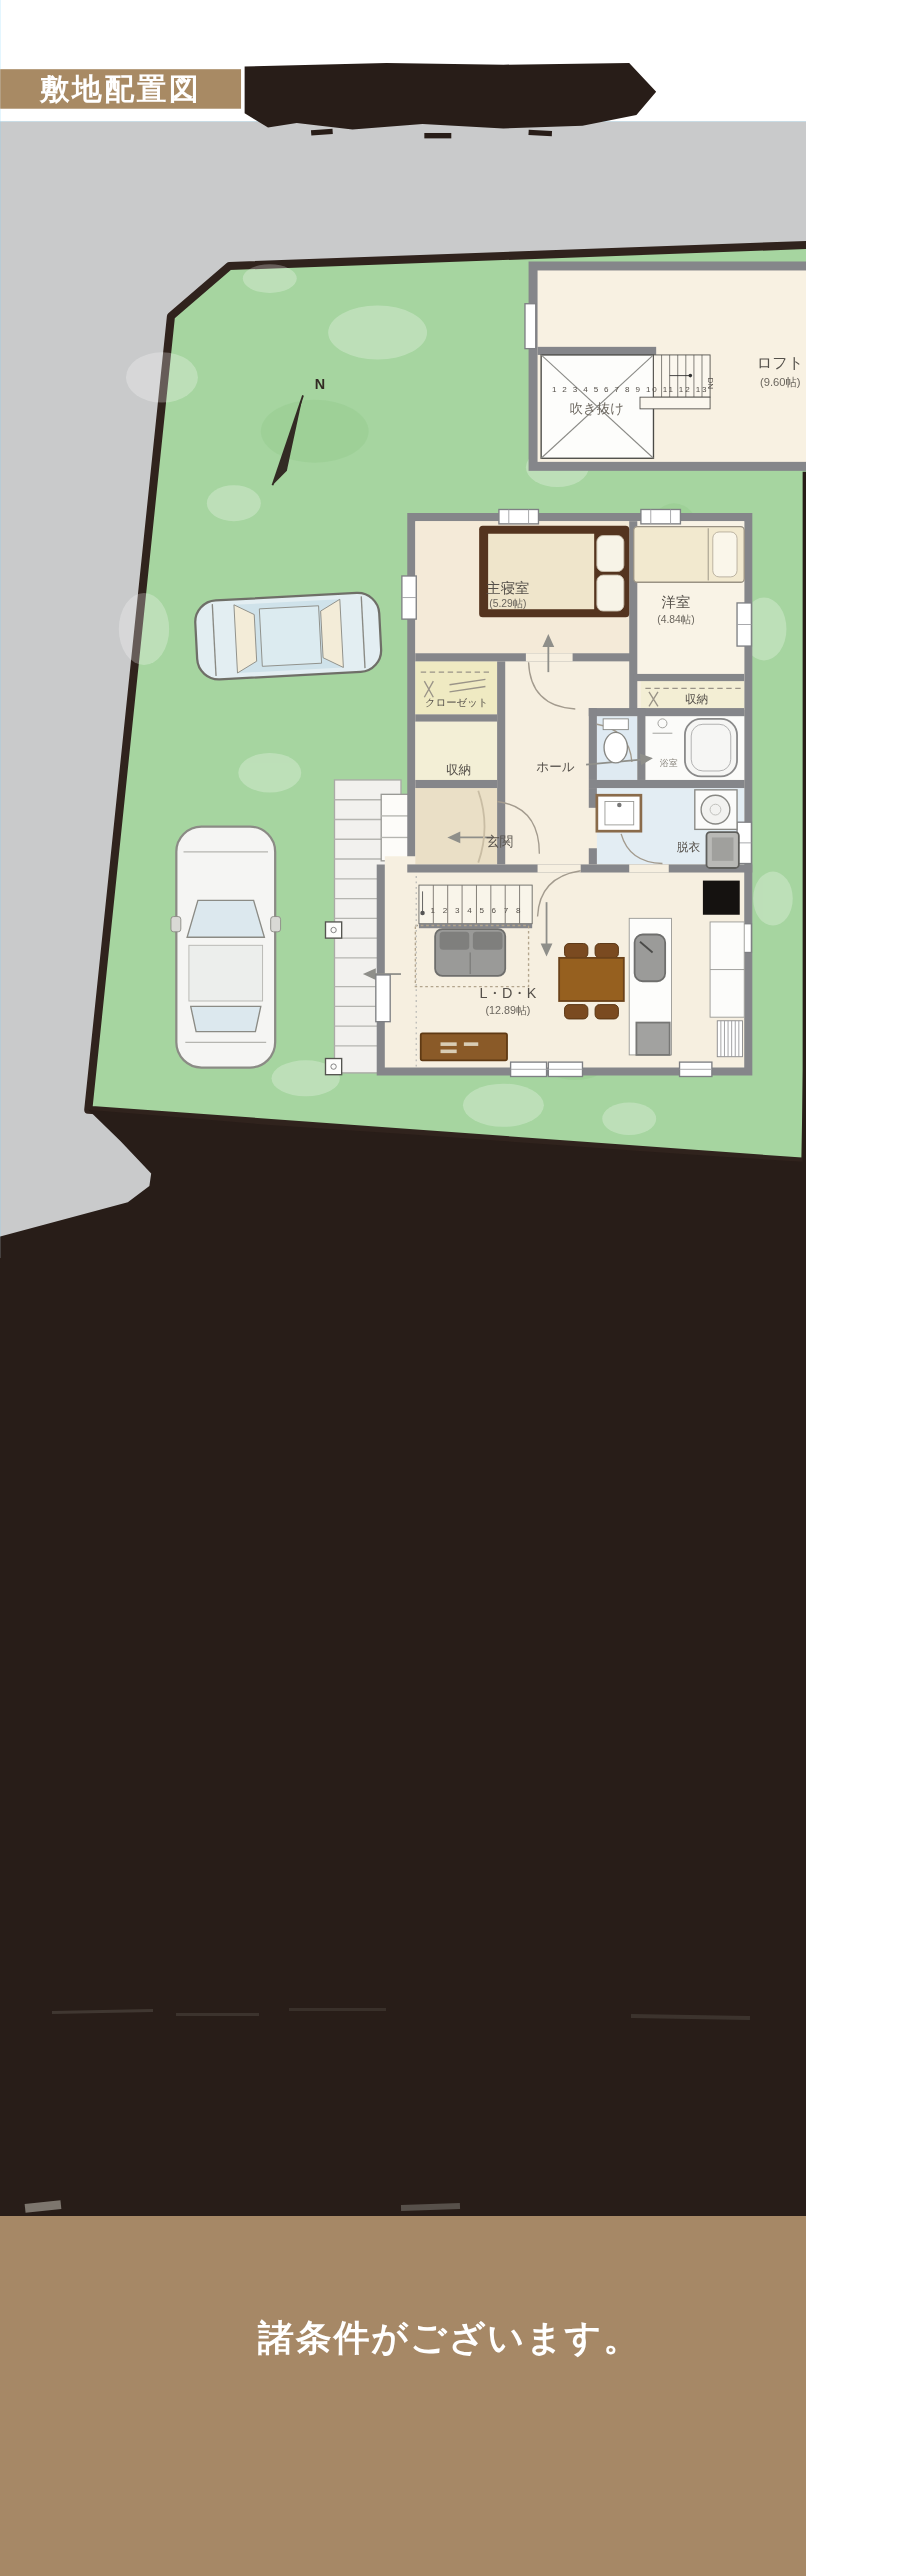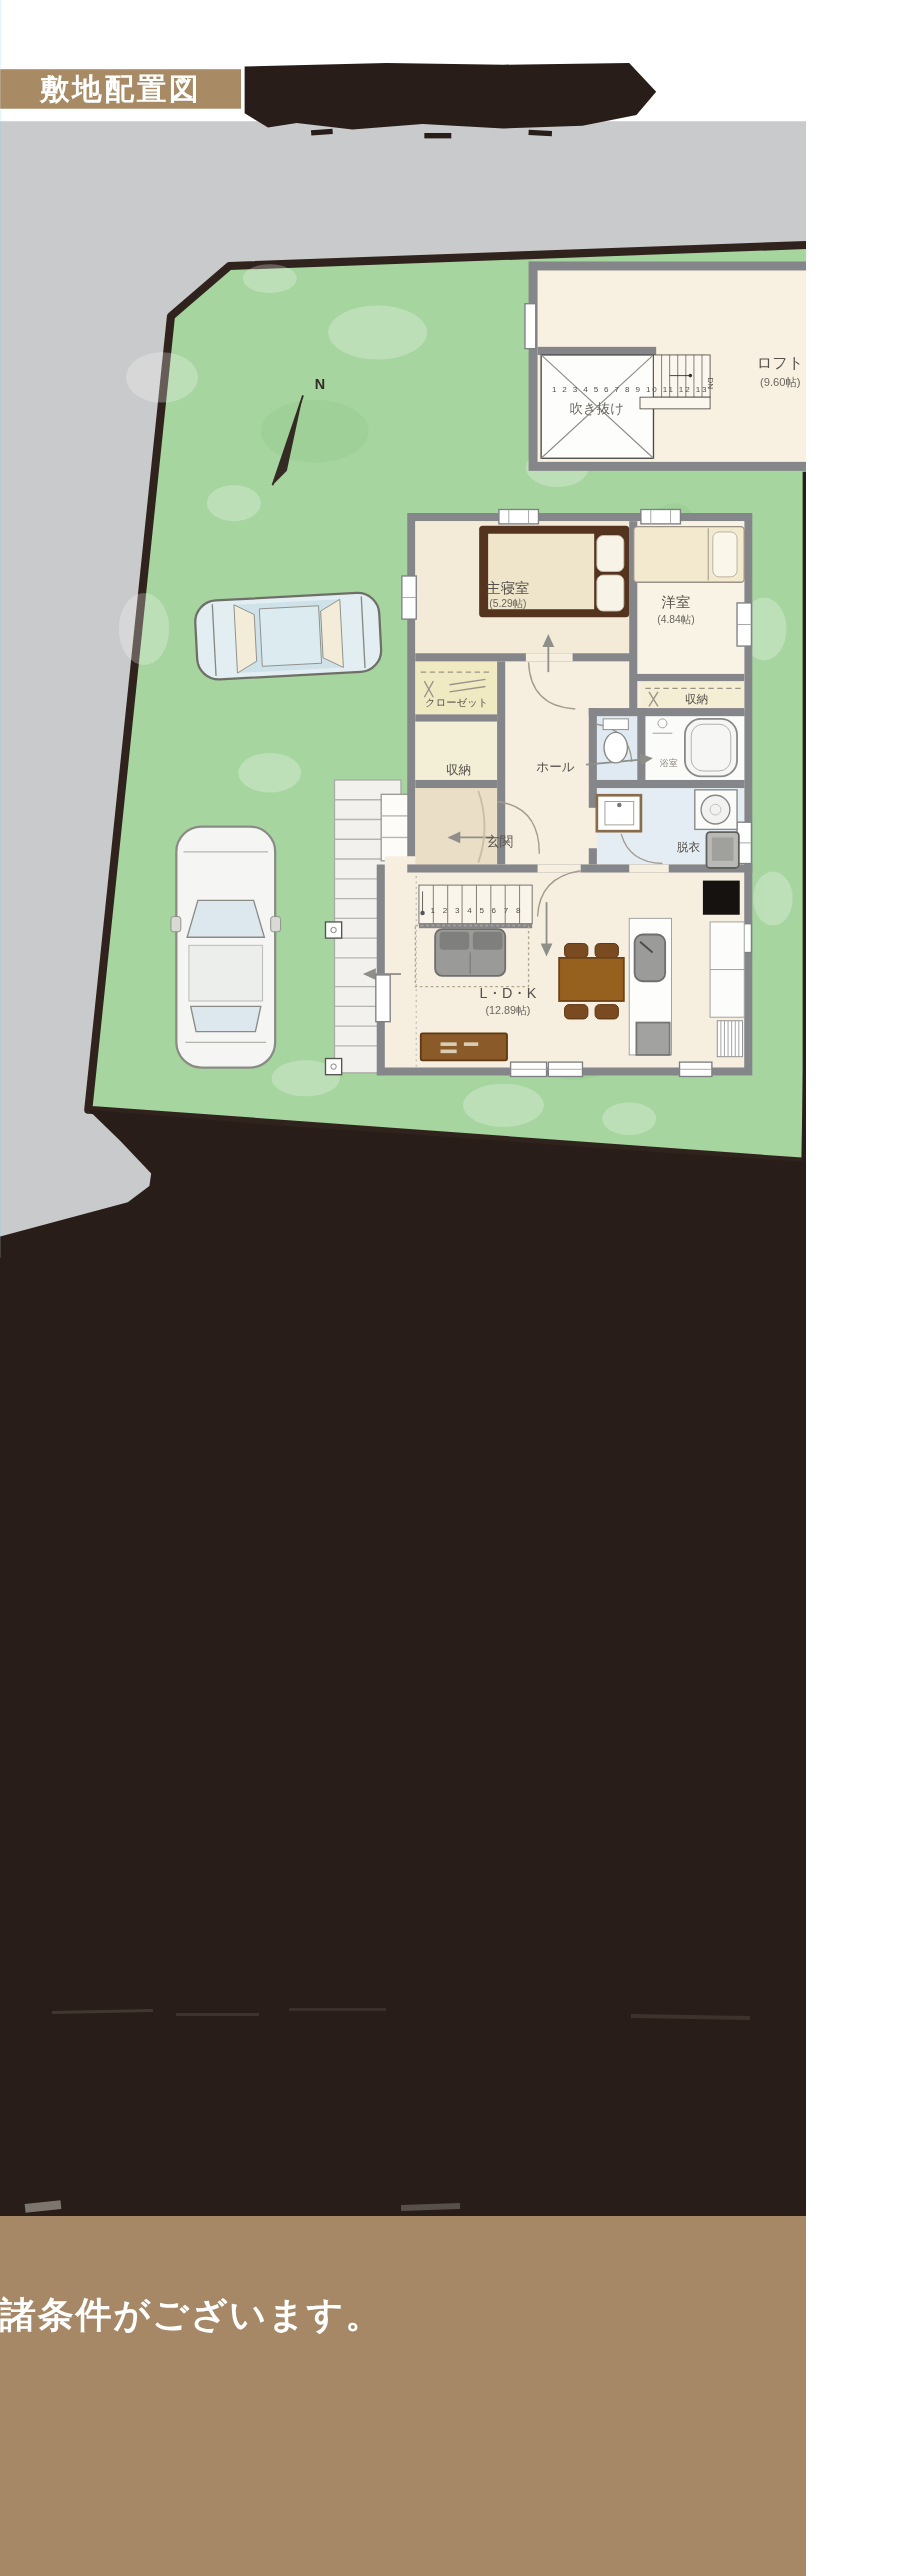--- a/index.html
+++ b/index.html
@@ -3,21 +3,21 @@
 <meta charset="utf-8">
 <style>
   html,body{margin:0;padding:0;background:#fff;}
   #page{position:relative;width:806px;height:2576px;overflow:hidden;background:#7dd3fc;
         font-family:"Liberation Sans","DejaVu Sans",sans-serif;}
   #plan-svg{position:absolute;left:0;top:0;}
   .black-mid{position:absolute;left:0;top:1258px;width:899px;height:958px;background:var(--ink-dark,#281d18);}
   .mark{position:absolute;background:#4a433c;}
   .footer-band{position:absolute;left:0;top:2216px;width:899px;height:360px;
                background:var(--footer-brown,#a68866);}
-  .notice{padding-top:76px;color:var(--notice-text,#fff);
+  .notice{padding-top:99px;text-align:center;color:var(--notice-text,#fff);
           font-size:36px;font-weight:bold;line-height:1.3;letter-spacing:1.8px;}
   svg text{font-family:"Liberation Sans","DejaVu Sans",sans-serif;}
   .torn{position:absolute;}
 </style>
 </head>
 <body>
 
 <div id="page">
 
 <svg id="plan-svg" width="899" height="1258" viewBox="0 0 1000 1400">

